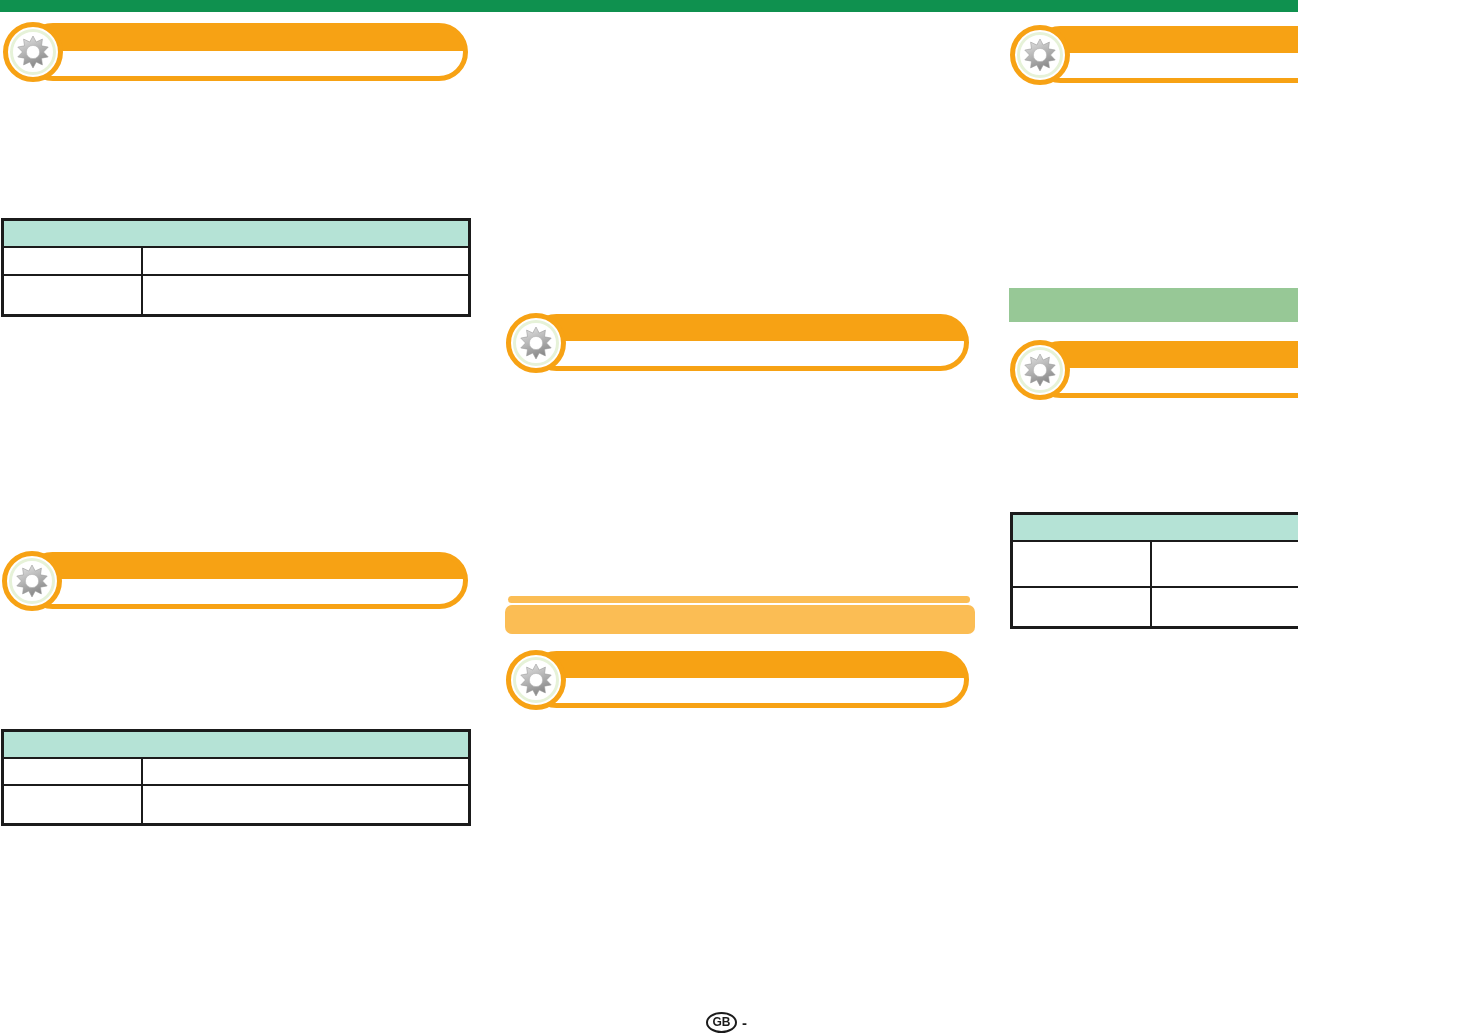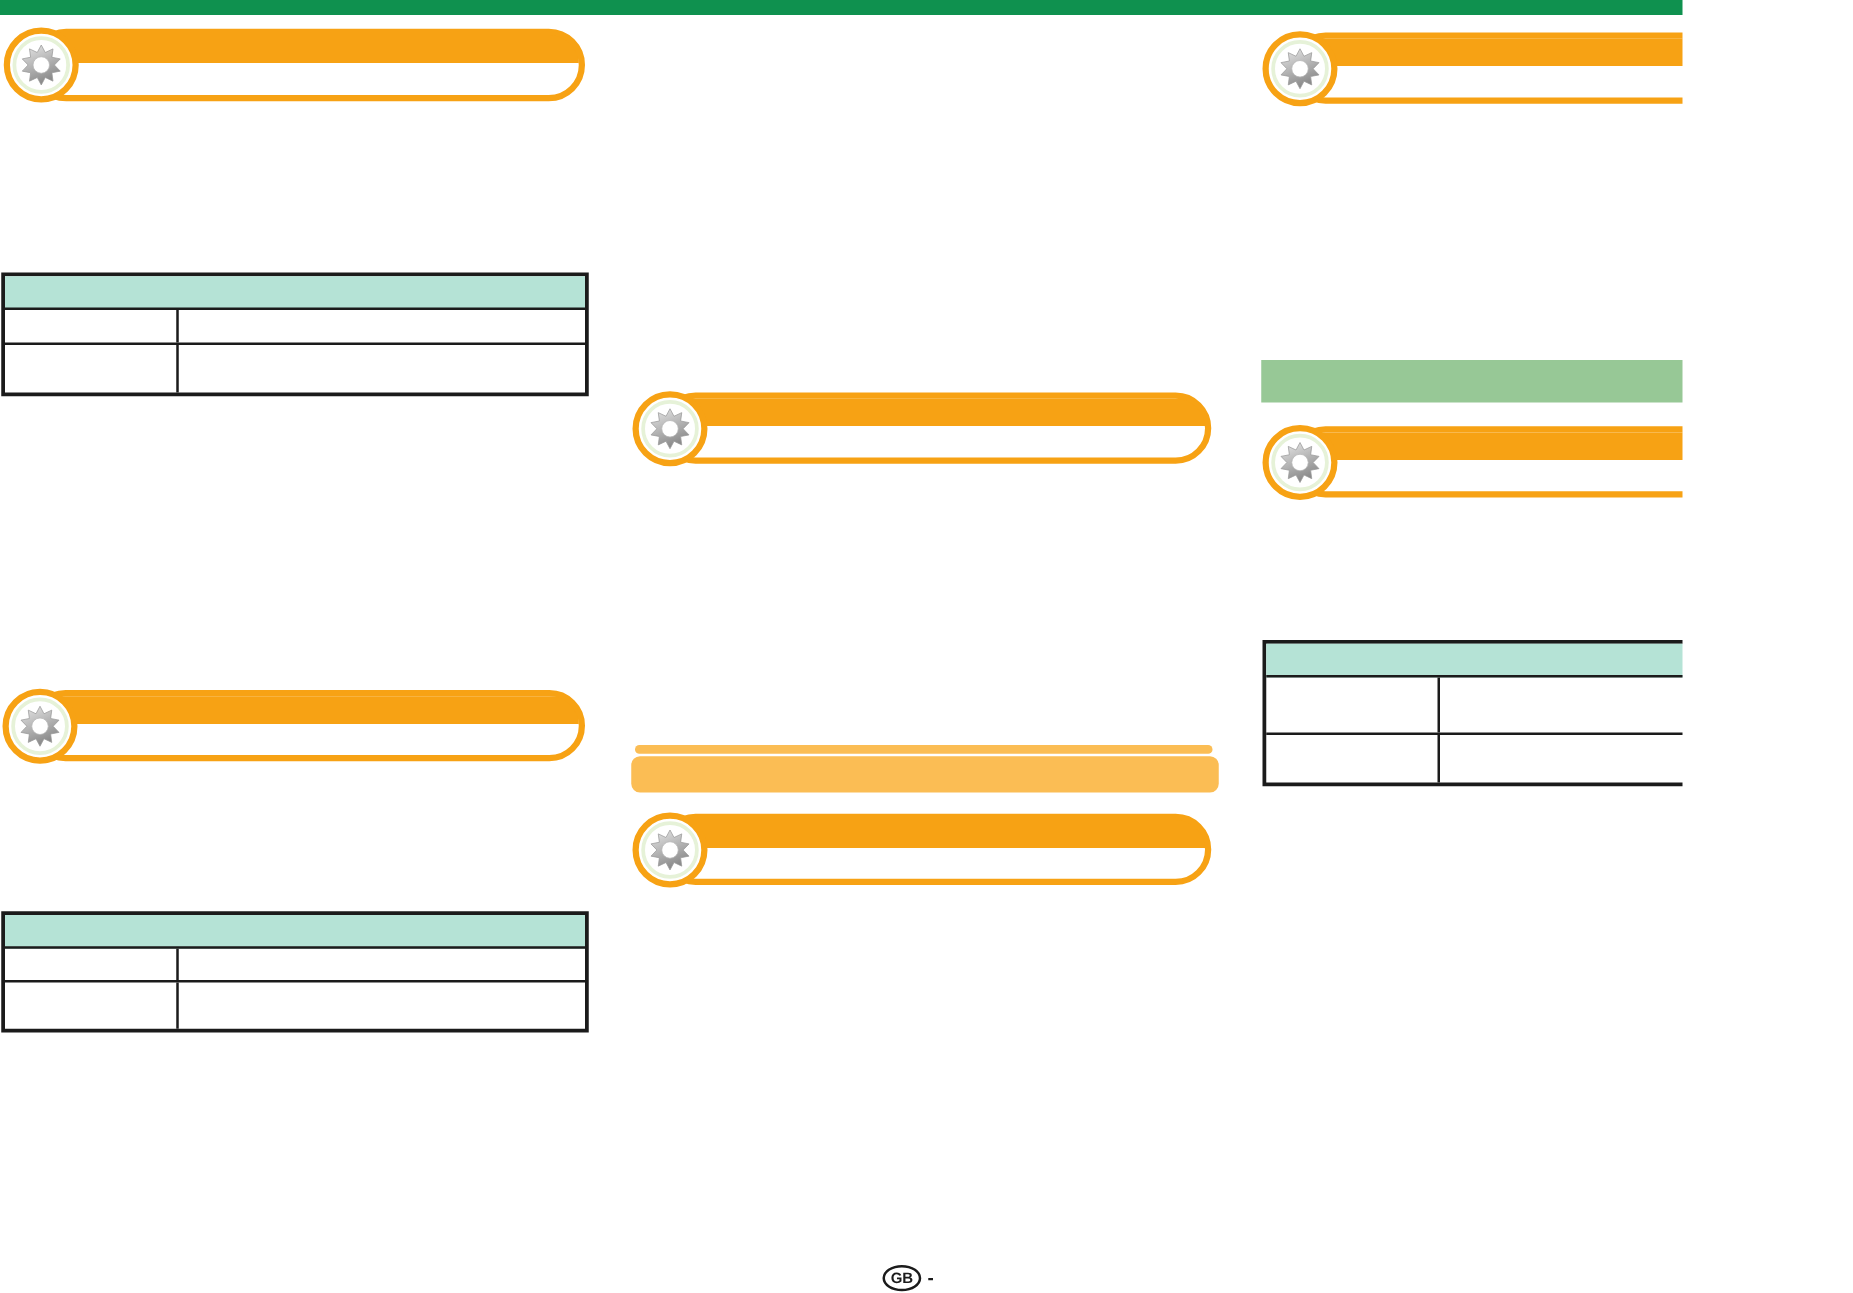--- a/index.html
+++ b/index.html
@@ -14,21 +14,20 @@
   html,body{margin:0;padding:0;}
   body{
     font-family:"Liberation Sans", sans-serif;
     background:#ffffff;
   }
   #page{
     position:relative;
     width:1298px;height:1034px;
     background:#ffffff;
     overflow:hidden;
-    padding-left:48px;
   }
   .top-bar{
     position:absolute;left:0;top:0;width:1482px;height:12px;
     background:var(--bar-green);
   }
   
   .pill-bar{
     position:absolute;box-sizing:border-box;height:58px;
     border:5px solid var(--orange);
     border-radius:29px;

